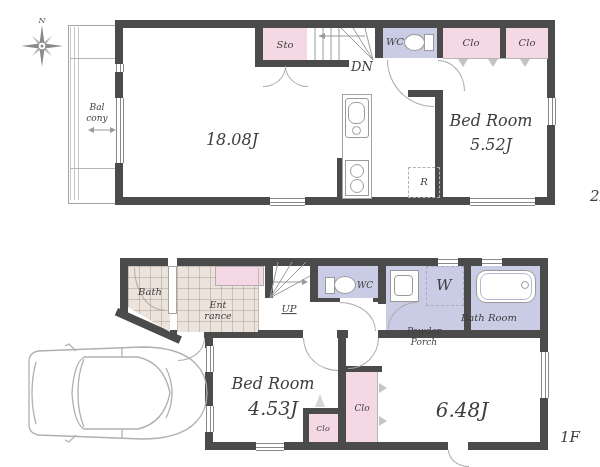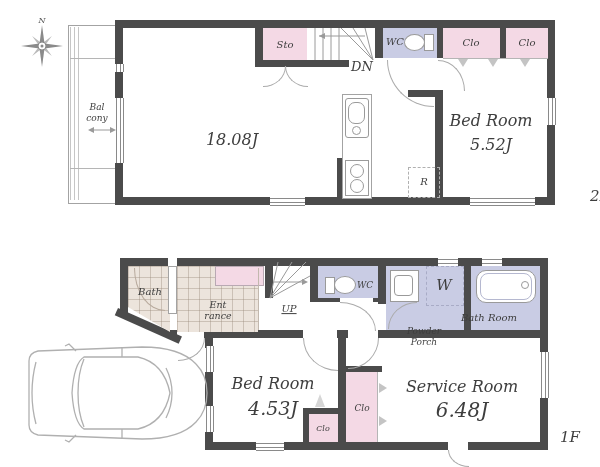--- a/index.html
+++ b/index.html
@@ -242,21 +242,20 @@
   <div class="lbl" style="left:323px;top:429px;font-size:8px;">Clo</div>
   <div class="tri-u" style="left:315px;top:394px;"></div>
   <div class="room pink" style="left:346px;top:372px;width:31px;height:70px;"></div>
   <div class="line" style="left:377px;top:372px;width:1px;height:70px;"></div>
   <div class="tri-r" style="left:379px;top:383px;"></div>
   <div class="tri-r" style="left:379px;top:416px;"></div>
   <div class="lbl" style="left:362px;top:408px;font-size:9px;">Clo</div>
 
   <div class="lbl" style="left:273px;top:384px;font-size:16px;">Bed Room</div>
   <div class="lbl" style="left:273px;top:408px;font-size:19px;">4.53J</div>
-  <div class="lbl" style="left:462px;top:387px;font-size:16px;">Service Room</div>
   <div class="lbl" style="left:462px;top:411px;font-size:20px;">6.48J</div>
   <div class="lbl" style="left:570px;top:438px;font-size:15px;">1F</div>
 
   <svg style="left:22px;top:342px;" width="190" height="102" viewBox="0 0 190 102">
     <g stroke="#b0b0b0" fill="none" stroke-width="1.3">
       <path d="M16,9 L120,5 Q158,5 174,22 Q185,33 185,51 Q185,69 174,80 Q158,97 120,97 L16,93 Q7,91 7,83 L7,19 Q7,11 16,9 Z"></path>
       <path d="M62,15 L116,15 Q142,21 148,51 Q142,81 116,87 L62,87 Q52,81 50,51 Q52,21 62,15 Z"></path>
       <path d="M62,17 Q56,31 56,51 Q56,71 62,85"></path>
       <path d="M144,26 Q150,38 150,51 Q150,64 144,76"></path>
       <line x1="100" y1="15" x2="100" y2="5"></line>

